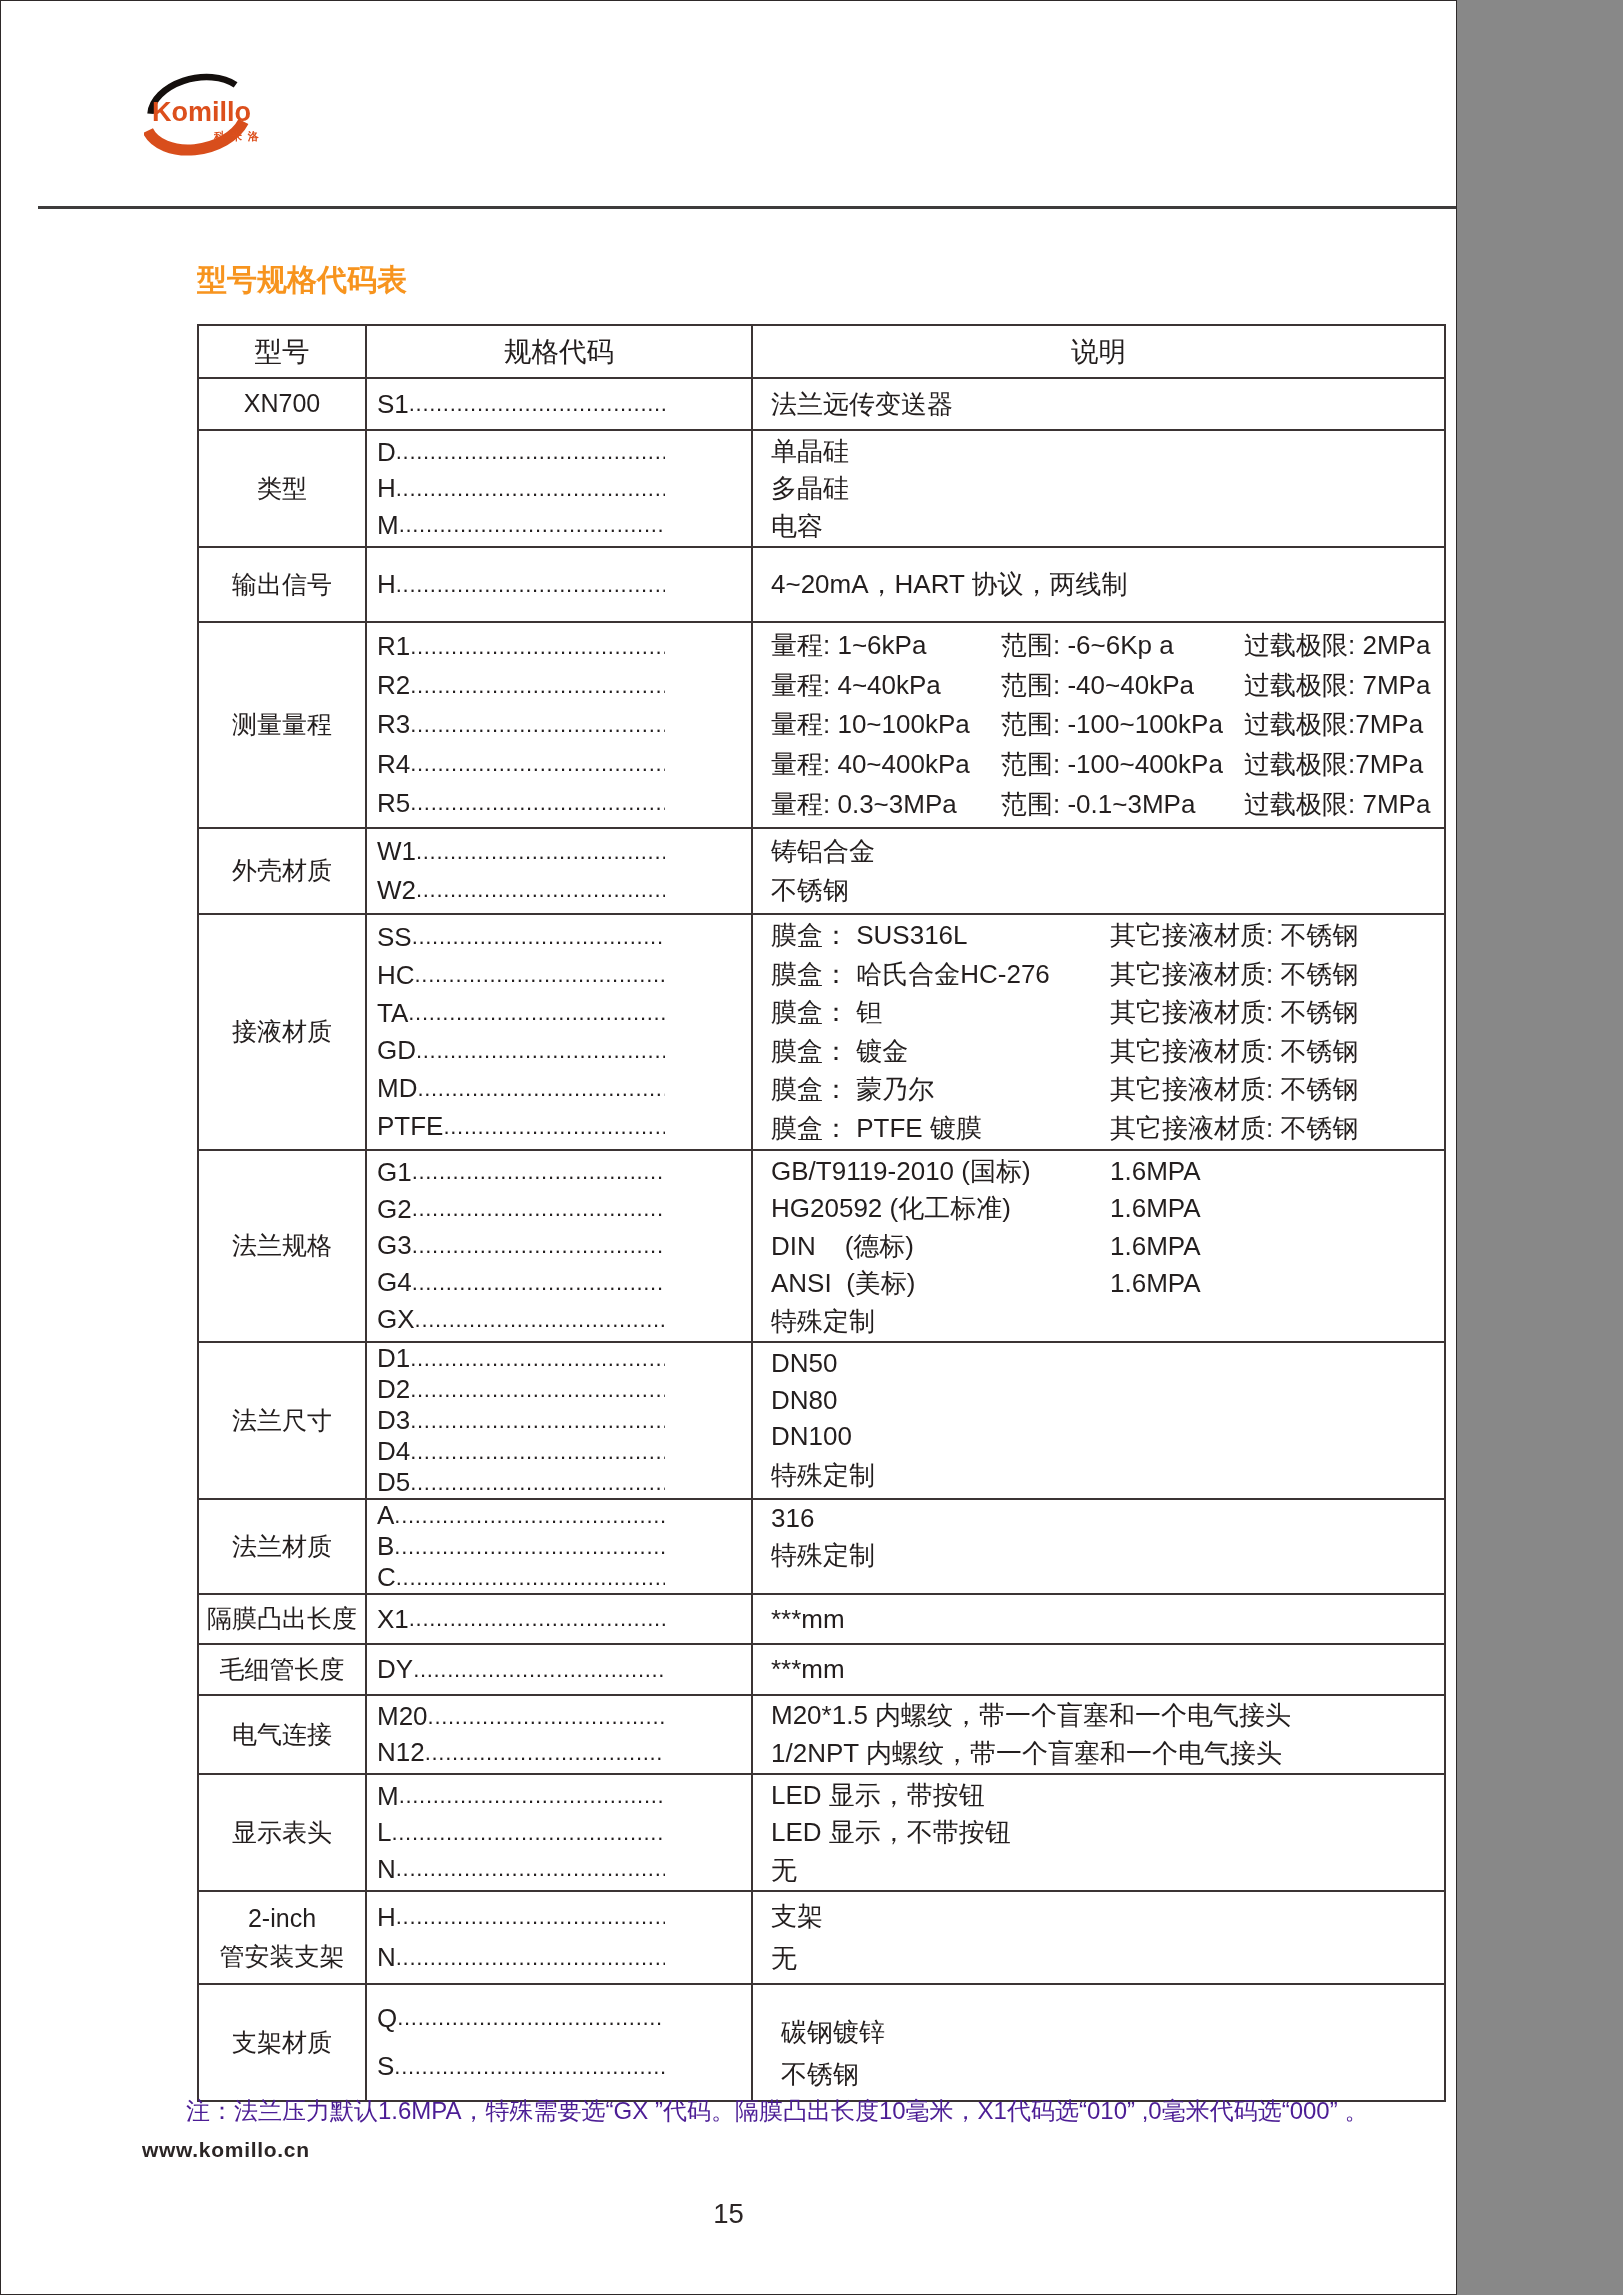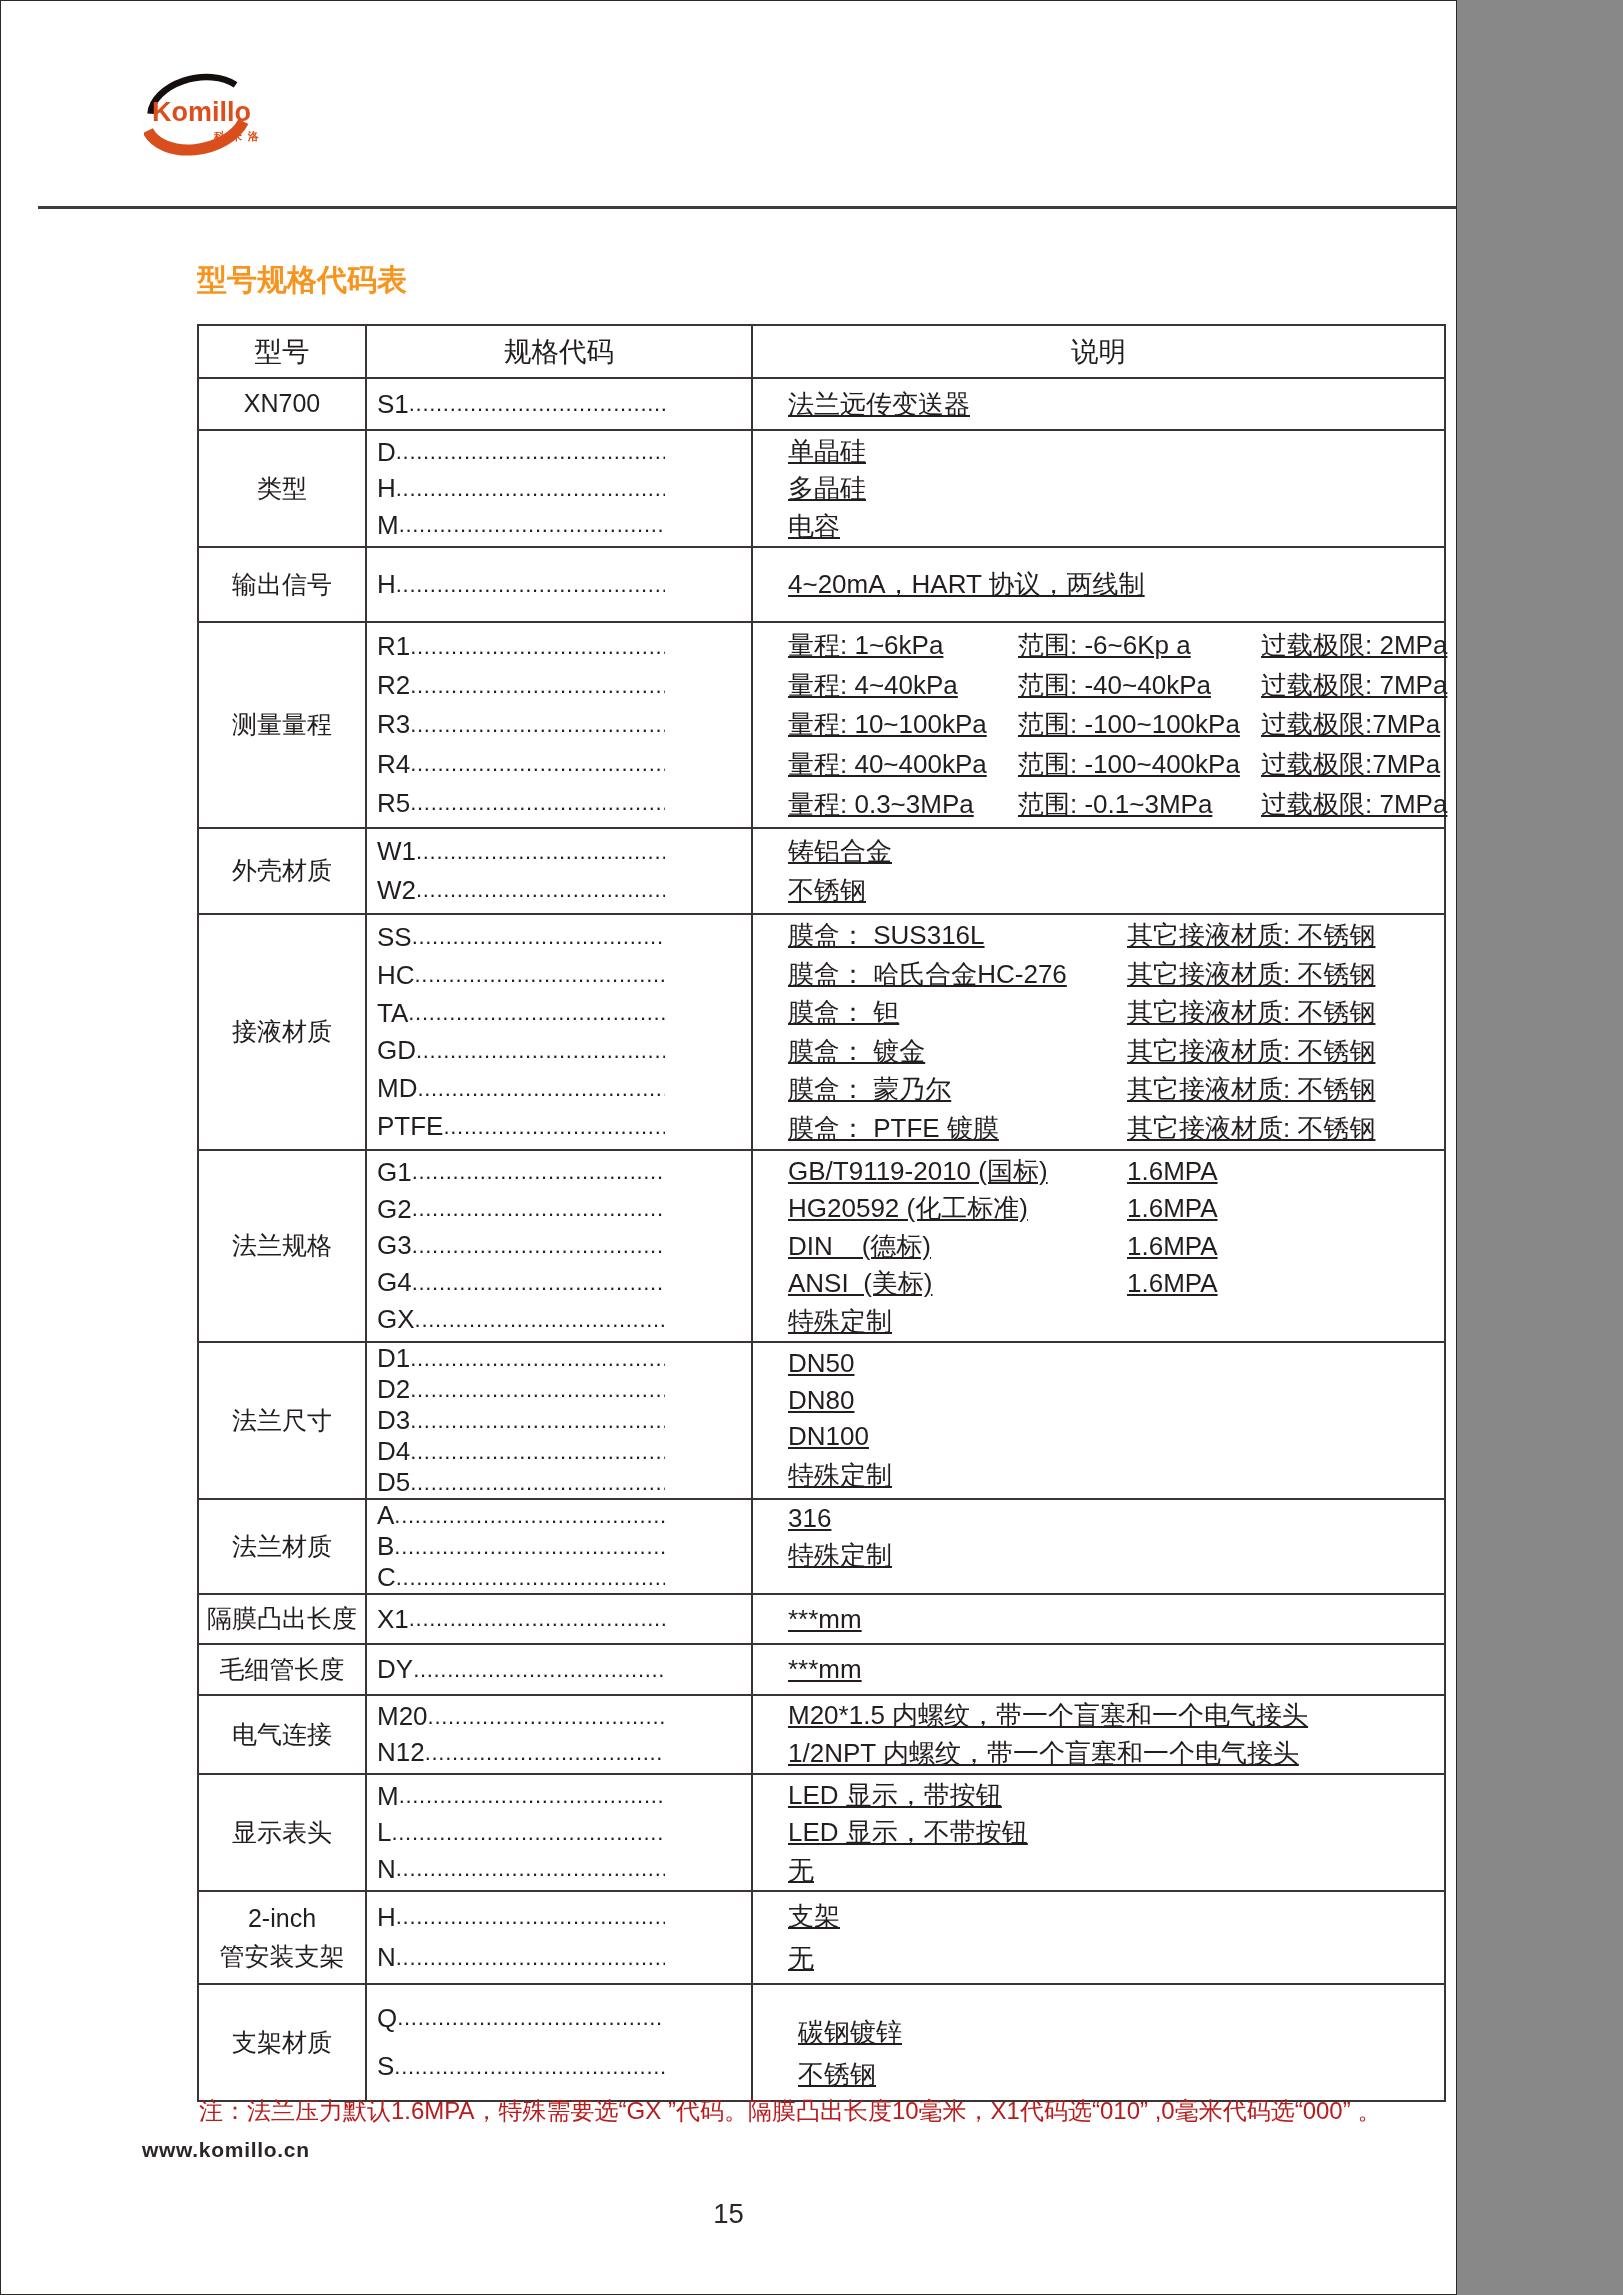--- a/index.html
+++ b/index.html
@@ -29,35 +29,35 @@
   .row:first-child{border-top:none;}
   .row > :nth-child(1), .row > :nth-child(2){border-right:2px solid var(--line);}
   .hc{display:flex;align-items:center;justify-content:center;font-size:27.5px;}
   .c1{display:flex;flex-direction:column;align-items:center;justify-content:center;text-align:center;font-size:25px;line-height:1.5;}
   .c2,.c3{display:flex;flex-direction:column;justify-content:space-evenly;}
   .line{display:flex;align-items:center;}
   .c2 .line{padding-left:10px;padding-right:86px;}
   .code{font-size:26px;white-space:pre;}
   .dots{flex:1 1 auto;overflow:hidden;white-space:nowrap;font-size:22px;letter-spacing:0.7px;}
   .c3{font-size:26px;}
-  .c3 .line{padding-left:35px;text-decoration:underline;}
+  .c3 .line{padding-left:18px;}
   .c3 .line span{white-space:pre;}
   .seg1{flex:0 0 230px;}
   .seg2{flex:0 0 243px;}
   .segw{flex:0 0 339px;}
   .c3.up{padding-bottom:17px;}
   .c3.down{padding-top:22px;margin-left:10px;}
   
   .rhh{min-height:51px}
   .rh0{min-height:50px}.rh1{min-height:115px}.rh2{min-height:73px}.rh3{min-height:204px}
   .rh4{min-height:84px}.rh5{min-height:234px}.rh6{min-height:190px}.rh7{min-height:154px}
   .rh8{min-height:88px}.rh9{min-height:48px}.rh10{min-height:49px}.rh11{min-height:77px}
   .rh12{min-height:115px}.rh13{min-height:91px}.rh14{min-height:115px}
   
-  .note{position:absolute;left:185px;top:2094px;font-size:24px;color:#b91c1c;white-space:pre;margin-left:13px;}
+  .note{position:absolute;left:185px;top:2094px;font-size:24px;color:#4c1d95;white-space:pre;}
   .website{position:absolute;left:141px;top:2137px;font-size:21px;font-weight:bold;color:#2B2525;letter-spacing:0.7px;}
   .pageno{position:absolute;left:0;right:0;top:2197px;text-align:center;font-size:27.5px;color:#2B2525;}
 </style>
 </head>
 <body>
 
 <div class="page">
 
   <div class="logo">
     <svg width="123" height="84" viewBox="0 0 188 128">

